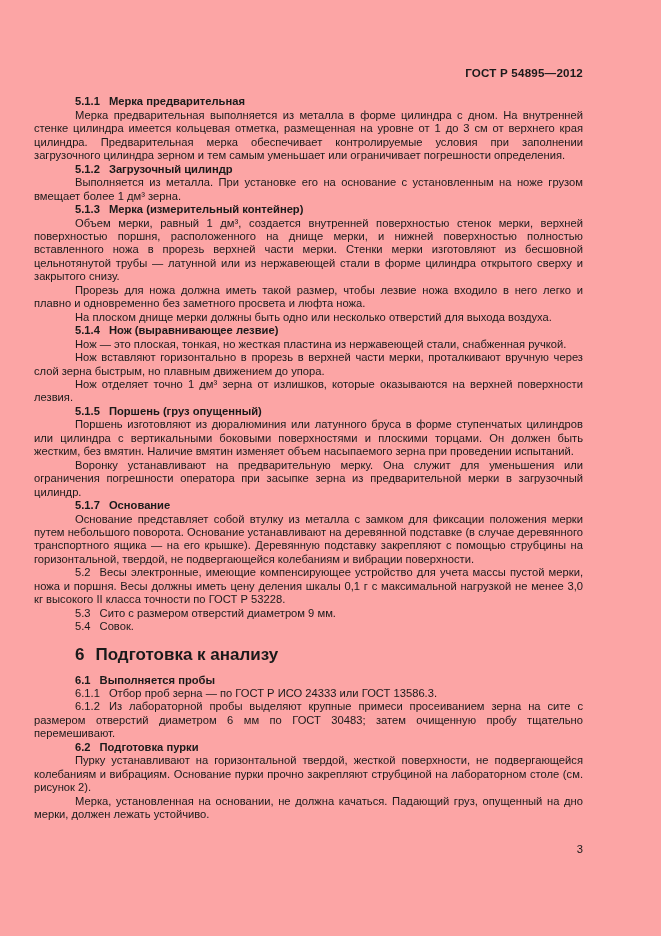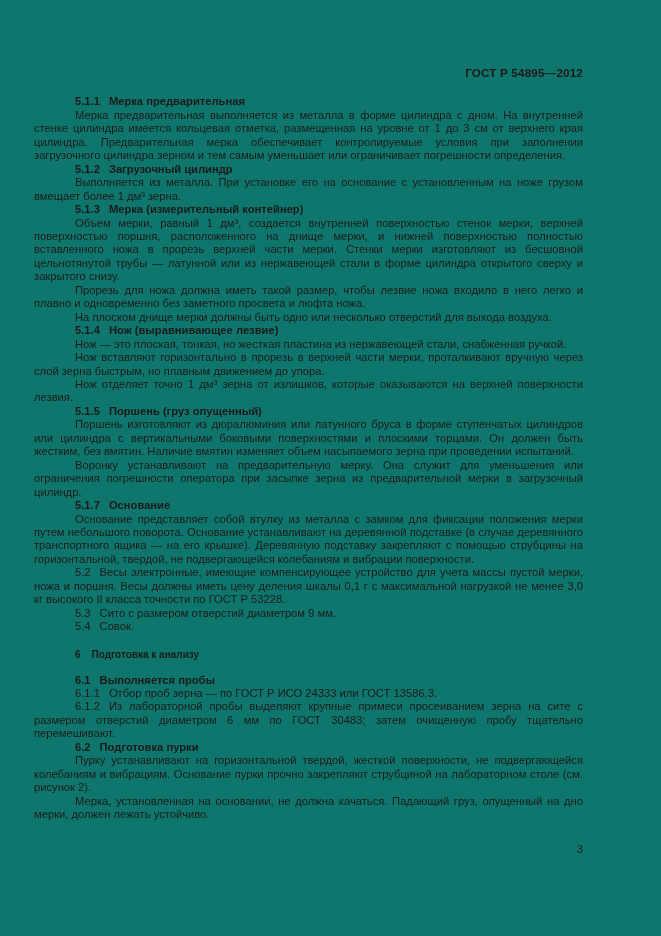--- a/index.html
+++ b/index.html
@@ -1,19 +1,19 @@
 <!DOCTYPE html>
 <html lang="ru"><head>
 <meta charset="utf-8">
 <style>
   html,body { margin:0; padding:0; background:#ffffff; }
   .page {
     position:relative;
     width:661px; height:936px;
-    background:#0f766e;
+    background:#fca5a5;
     color:#1a1a1a;
     font-family:"Liberation Sans", sans-serif;
     font-size:11.2px;
     line-height:13.45px;
     overflow:hidden;
     box-sizing:border-box;
   }
   .doc-header {
     margin:66px 78px 0 34px;
     text-align:right;
@@ -24,21 +24,21 @@
   .content {
     margin:16px 78px 0 34px;
   }
   .content p { margin:0; text-align:justify; }
   .body { text-indent:41px; }
   .sub-heading { font-weight:bold; text-indent:41px; }
   .num { margin-right:9px; }
   .big-heading {
     margin:13px 0 11px 0 !important;
     font-weight:bold;
-    font-size:10px;
+    font-size:17px;
     line-height:16px;
     text-indent:41px;
     text-align:left !important;
   }
   .big-heading .num { margin-right:11px; }
   .page-num {
     position:absolute;
     top:843px; right:78px;
     font-size:11.2px;
   }

